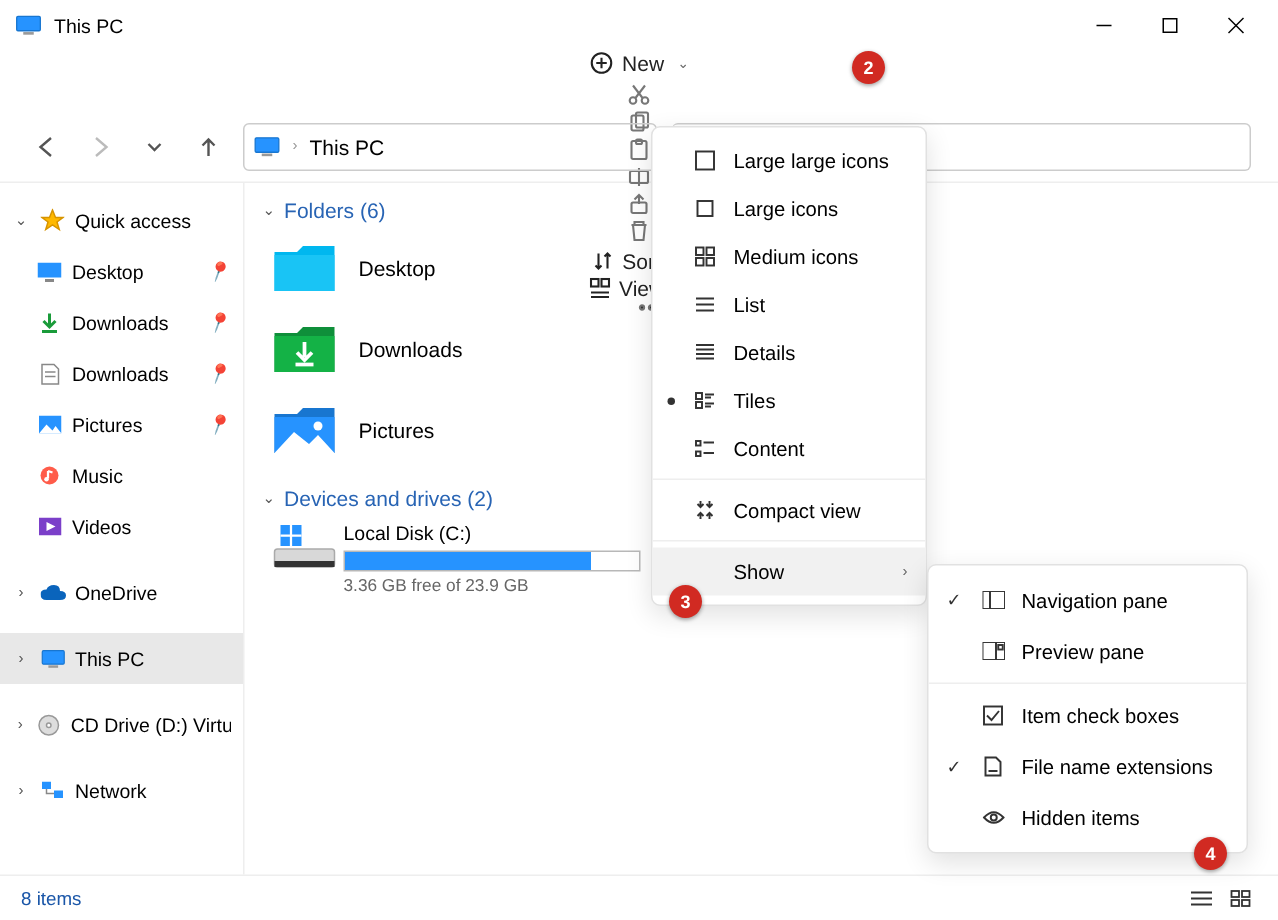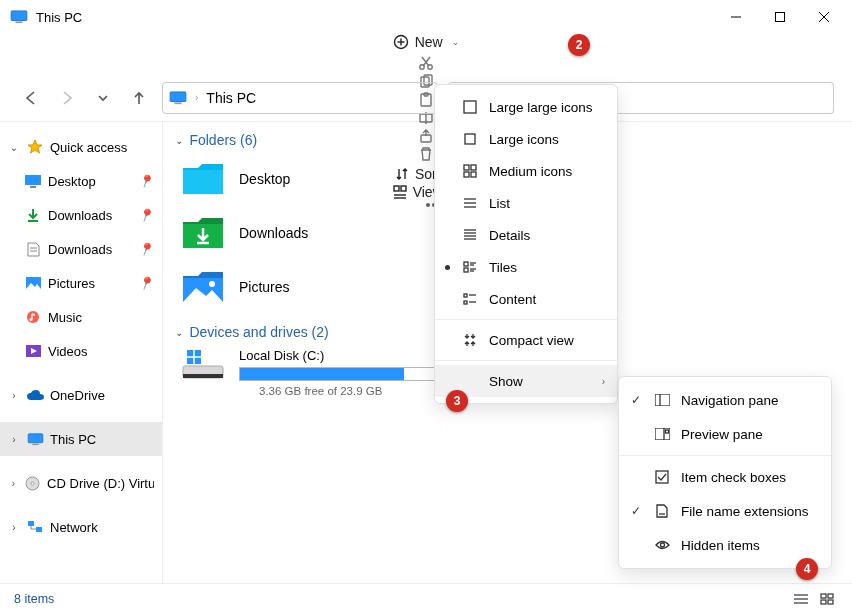--- a/index.html
+++ b/index.html
@@ -39,27 +39,27 @@
   .side-item .icn { width: 18px; height: 16px; display: flex; align-items: center; justify-content: center; }
   .side-item.sel { background: #e8e8e8; }
   .side-item .pin { color: #888; font-size: 13px; margin-left: auto; transform: rotate(20deg); }
   .side-sub { padding-left: 24px; }
 
   .content { flex: 1; padding: 6px 12px; position: relative; }
   .group-head { display: flex; align-items: center; gap: 6px; color: #2864b4; font-size: 14px; padding: 4px 0; }
   .group-head .chev { color: #555; font-size: 10px; }
   .folder-row { display: flex; align-items: center; gap: 14px; height: 54px; padding-left: 6px; }
   .folder-row .ficon { width: 44px; height: 38px; display: flex; align-items: center; justify-content: center; }
-  .drive-row { display: flex; gap: 14px; padding: 4px 0 0 6px; }
+  .drive-row { display: flex; gap: 4px; padding: 4px 0 0 6px; }
   .drive-row .dicon { width: 44px; height: 36px; }
   .drive-info { display: flex; flex-direction: column; gap: 4px; }
   .drive-info .name { font-size: 13px; }
   .drive-info .bar { width: 198px; height: 14px; border: 1px solid #b8b8b8; background: #fff; position: relative; }
   .drive-info .bar .fill { position: absolute; left: 0; top: 0; bottom: 0; width: 164px; background: #2693ff; }
-  .drive-info .free { font-size: 11.5px; color: #666; margin-left: 20px; }
+  .drive-info .free { font-size: 11.5px; color: #666; }
 
   
   .menu { position: absolute; top: 84px; left: 434px; width: 184px; background: #fff; border: 1px solid #e1e1e1; border-radius: 6px; box-shadow: 0 6px 18px rgba(0,0,0,.12); padding: 6px 0; z-index: 30; }
   .menu .sep-line { height: 1px; background: #eee; margin: 4px 0; }
   .mitem { height: 32px; display: flex; align-items: center; padding: 0 12px 0 8px; gap: 10px; font-size: 13.5px; cursor: default; position: relative; }
   .mitem.hover { background: #f1f1f1; }
   .mitem .micn { width: 18px; height: 16px; display: flex; align-items: center; justify-content: center; }
   .mitem .micn svg { stroke: #333; fill: none; stroke-width: 1.3; }
   .mitem .arrow { margin-left: auto; color: #666; font-size: 10px; }
   .menu .mitem .dotslot { width: 8px; display: flex; justify-content: center; }

